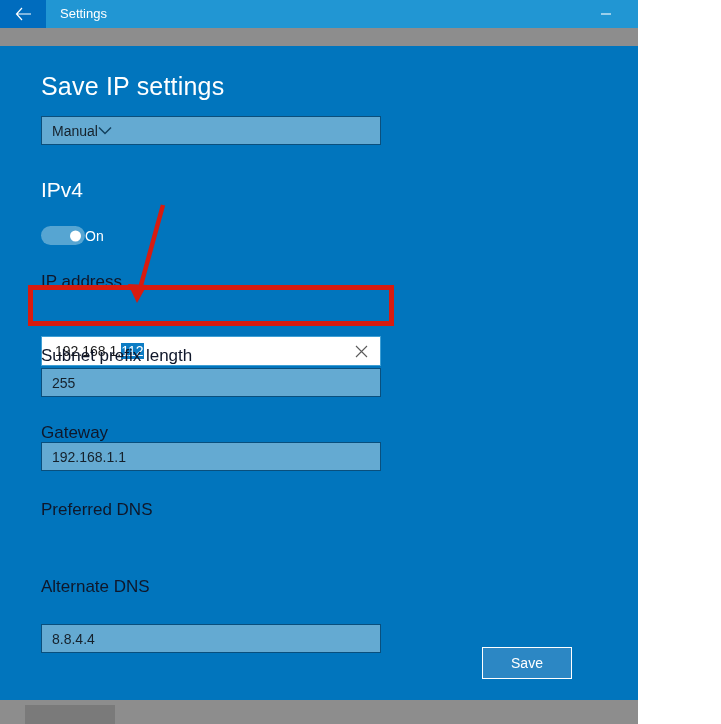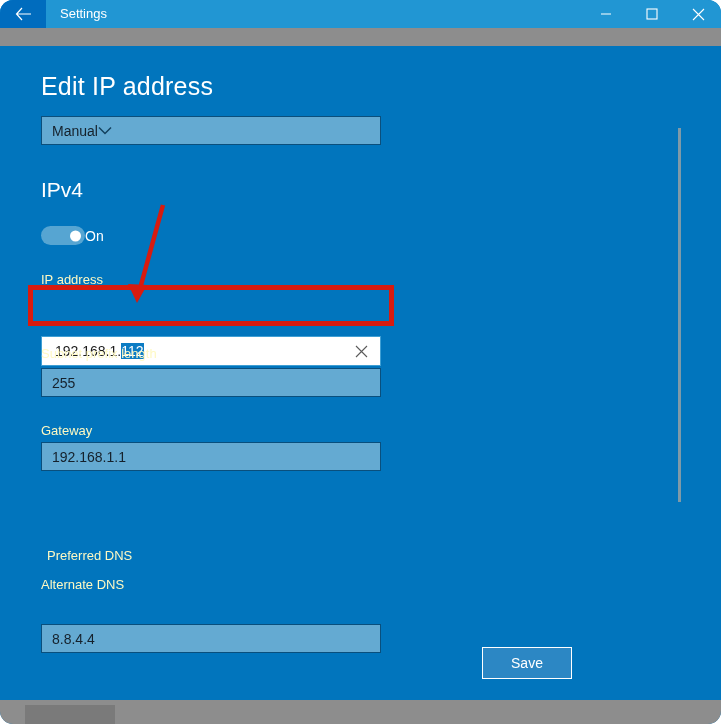--- a/index.html
+++ b/index.html
@@ -5,25 +5,24 @@
   html, body {
     margin: 0;
     padding: 0;
     background: #ffffff;
   }
   body {
     font-family: "Liberation Sans", sans-serif;
   }
   #app {
     position: relative;
-    width: 721px;
+    width: 638px;
     height: 724px;
     overflow: hidden;
     background: #0175bd;
-    border-radius: 13px;
     -webkit-font-smoothing: antialiased;
   }
 
   
   .titlebar {
     position: absolute;
     left: 0; top: 0;
     width: 721px; height: 28px;
     background: #2196d3;
   }
@@ -85,22 +84,22 @@
     font-size: 25px;
     color: #ffffff;
     font-weight: normal;
     letter-spacing: .2px;
     white-space: nowrap;
   }
 
   
   .field-label {
     position: absolute;
-    font-size: 13px;
-    color: #fef9c3;
+    font-size: 17px;
+    color: #0f172a;
     white-space: nowrap;
   }
   .txtbox {
     position: absolute;
     left: 41px;
     width: 340px;
     height: 29px;
     background: #64aad2;
     border: 1px solid #094f7d;
     box-sizing: border-box;
@@ -311,21 +310,21 @@
           </svg>
         </span>
       </div>
     </div>
   </div>
 
   <div class="gray-strip"></div>
 
   <div class="content">
 
-    <div class="page-title">Edit IP address</div>
+    <div class="page-title">Save IP settings</div>
 
     <div class="dropdown">
       <span class="dd-text">Manual</span>
       <span class="dd-chev">
         <svg width="14" height="9" viewBox="0 0 14 9">
           <path d="M1 1.5 L7 7.5 L13 1.5" fill="none" stroke="#14415f" stroke-width="1.5"></path>
         </svg>
       </span>
     </div>
 
@@ -351,21 +350,21 @@
     <div class="field-label" style="top:300px; left:41px;">Subnet prefix length</div>
     <div class="txtbox" style="top:322px;">
       <span class="val">255</span>
     </div>
 
     <div class="field-label" style="top:377px; left:41px;">Gateway</div>
     <div class="txtbox" style="top:396px;">
       <span class="val">192.168.1.1</span>
     </div>
 
-    <div class="field-label" style="top:454px; left:47px;margin-top:48px;">Preferred DNS</div>
+    <div class="field-label" style="top:454px; left:41px;">Preferred DNS</div>
 
     <div class="field-label" style="top:531px; left:41px;">Alternate DNS</div>
     <div class="txtbox" style="top:578px;">
       <span class="val">8.8.4.4</span>
     </div>
 
     <div class="btn primary" style="left:482px; top:601px; width:90px;">Save</div>
 
   </div>
 

